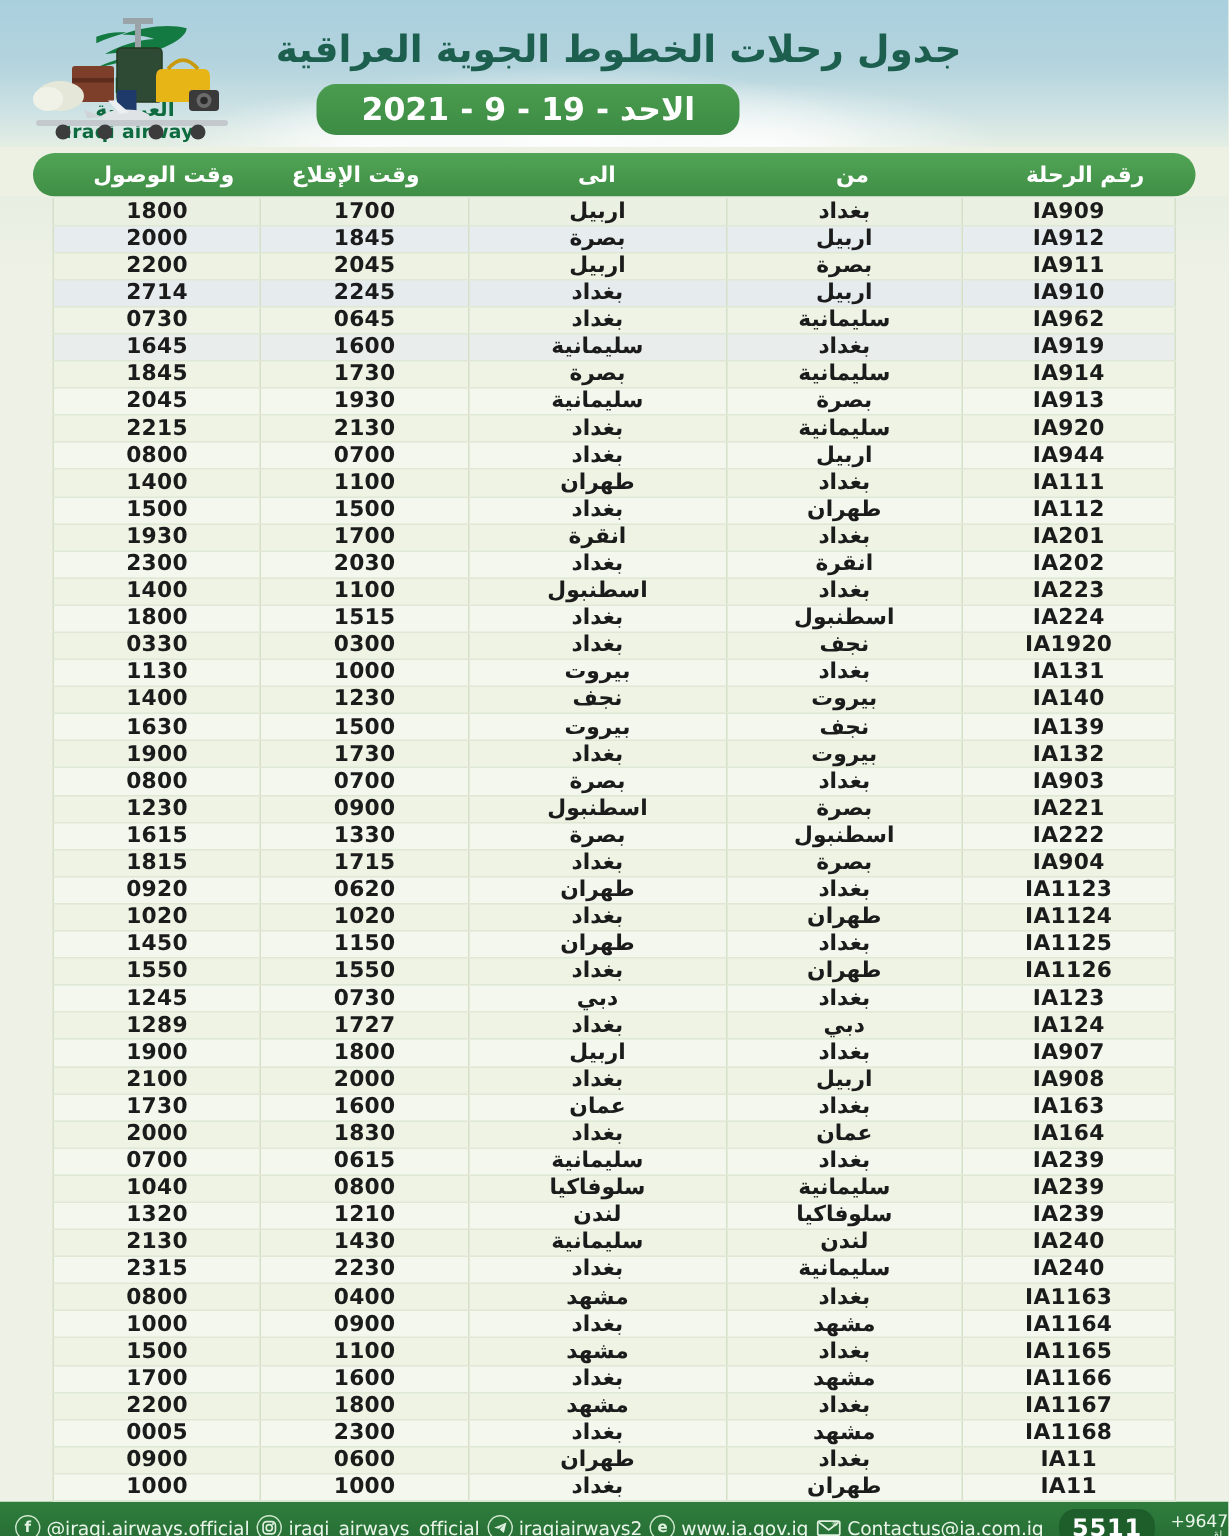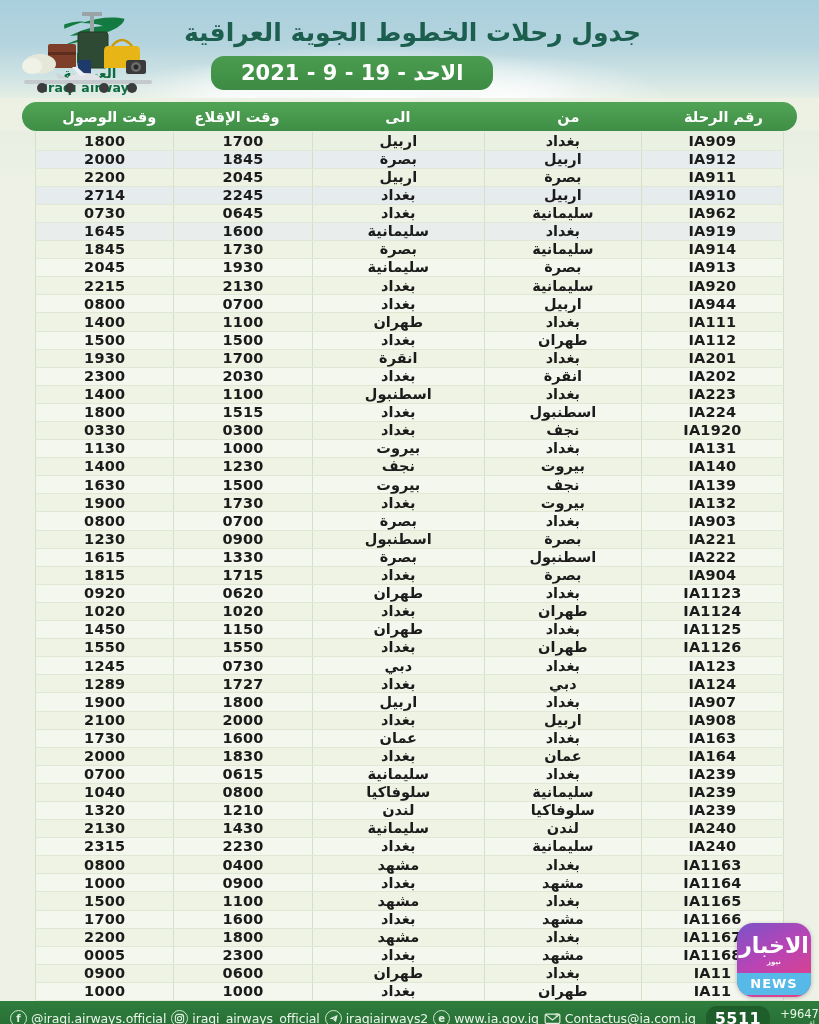--- a/index.html
+++ b/index.html
@@ -590,25 +590,20 @@
           <tr class="even">
             <td class="flt">IA11</td>
             <td class="city">طهران</td>
             <td class="city">بغداد</td>
             <td class="num">1000</td>
             <td class="num">1000</td>
           </tr>
         </tbody>
     </table>
 
-    <div class="news-logo">
-      <div class="news-ar">الاخبار</div>
-      <div class="news-sub">نيوز</div>
-      <div class="news-bar">NEWS</div>
-    </div>
   </div>
 
   <div class="footer">
 
     <div class="f-item">
       <span class="f-ico">f</span>
       <span class="f-txt">@iraqi.airways.official</span>
     </div>
 
     <div class="f-item">

